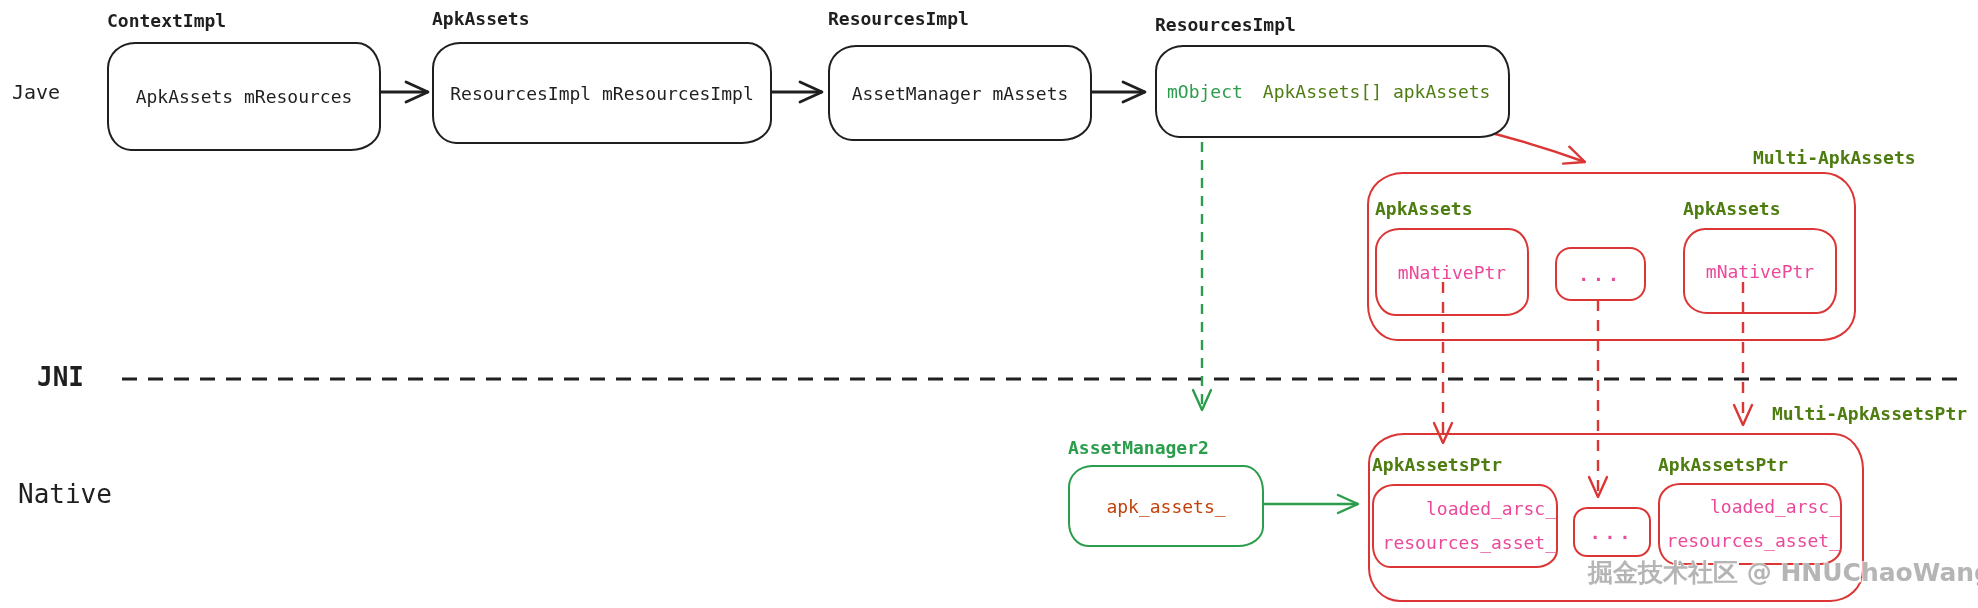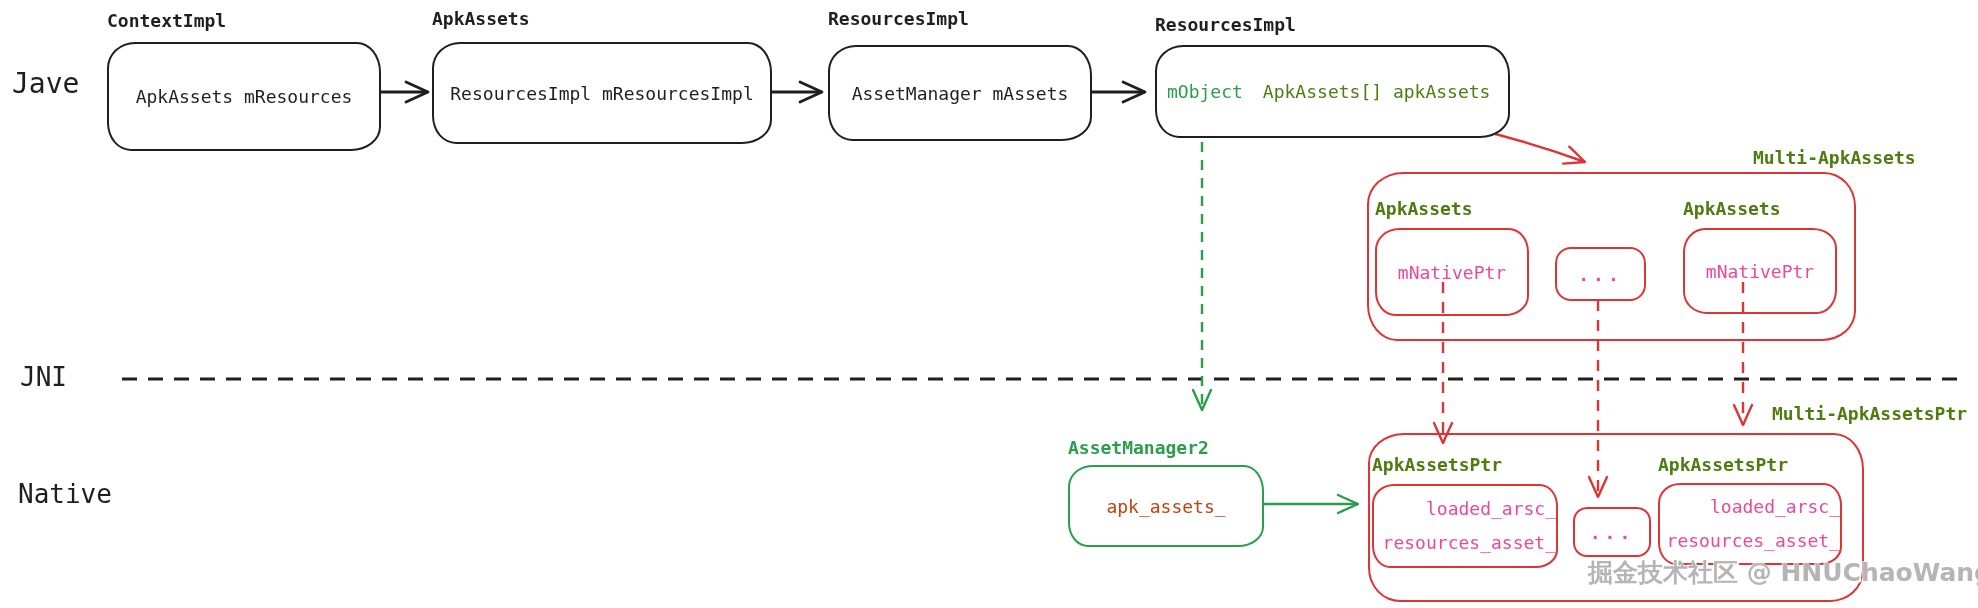--- a/index.html
+++ b/index.html
@@ -49,22 +49,22 @@
   .t-aap-r {left:1658px; top:455px; width:184px;}
   .b-ptr-l {left:1372px; top:484px; width:186px; height:84px;}
   .b-ptr-r {left:1658px; top:483px; width:184px; height:82px;}
   .ptrbox{
     flex-direction:column; align-items:flex-end; justify-content:center;
     padding-left:8px; box-sizing:border-box; line-height:34px; font-size:18px;
     border-radius:22px 18px 22px 18px / 20px 22px 18px 22px;
   }
   .b-dots-d {left:1573px; top:507px; width:74px; height:46px; border-radius:14px; letter-spacing:4px; font-weight:bold;}
   
-  .l-jave  {left:12px; top:70px;  font-size:28px;}
-  .l-jni   {left:20px; top:363px;}
+  .l-jave  {left:12px; top:78px;  font-size:20px;}
+  .l-jni   {left:37px; top:363px;font-weight:bold;}
   .l-native{left:18px; top:480px;}
   
   .watermark{
     position:absolute; left:1588px; top:556px; font-size:25px; font-weight:bold;
     color:#b5b5b5; white-space:nowrap;
     text-shadow:2px 2px 0 rgba(255,255,255,.95), -1px -1px 0 rgba(255,255,255,.7);
     font-family:"DejaVu Sans","Liberation Sans",sans-serif;
   }
   svg.connectors{position:absolute; left:0; top:0; pointer-events:none;}
 </style>

